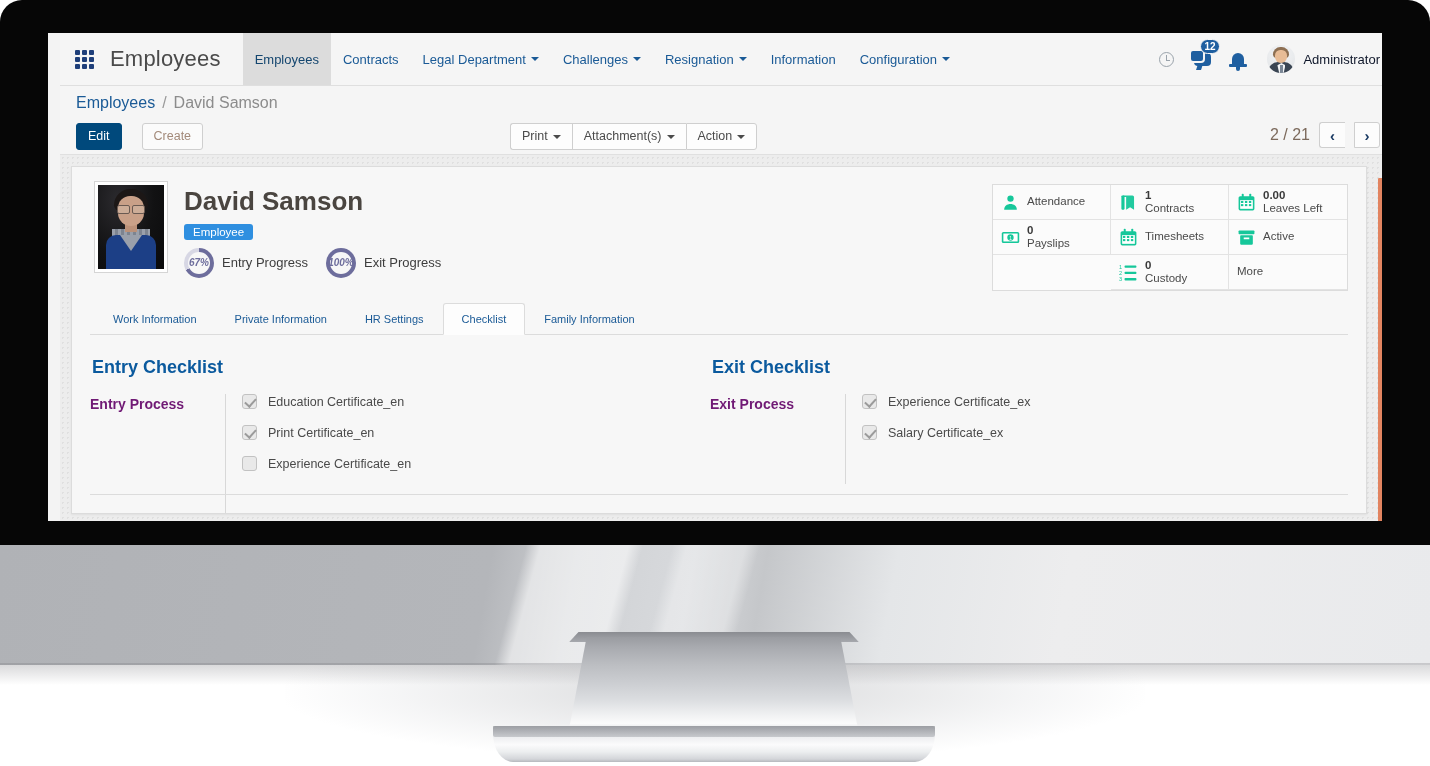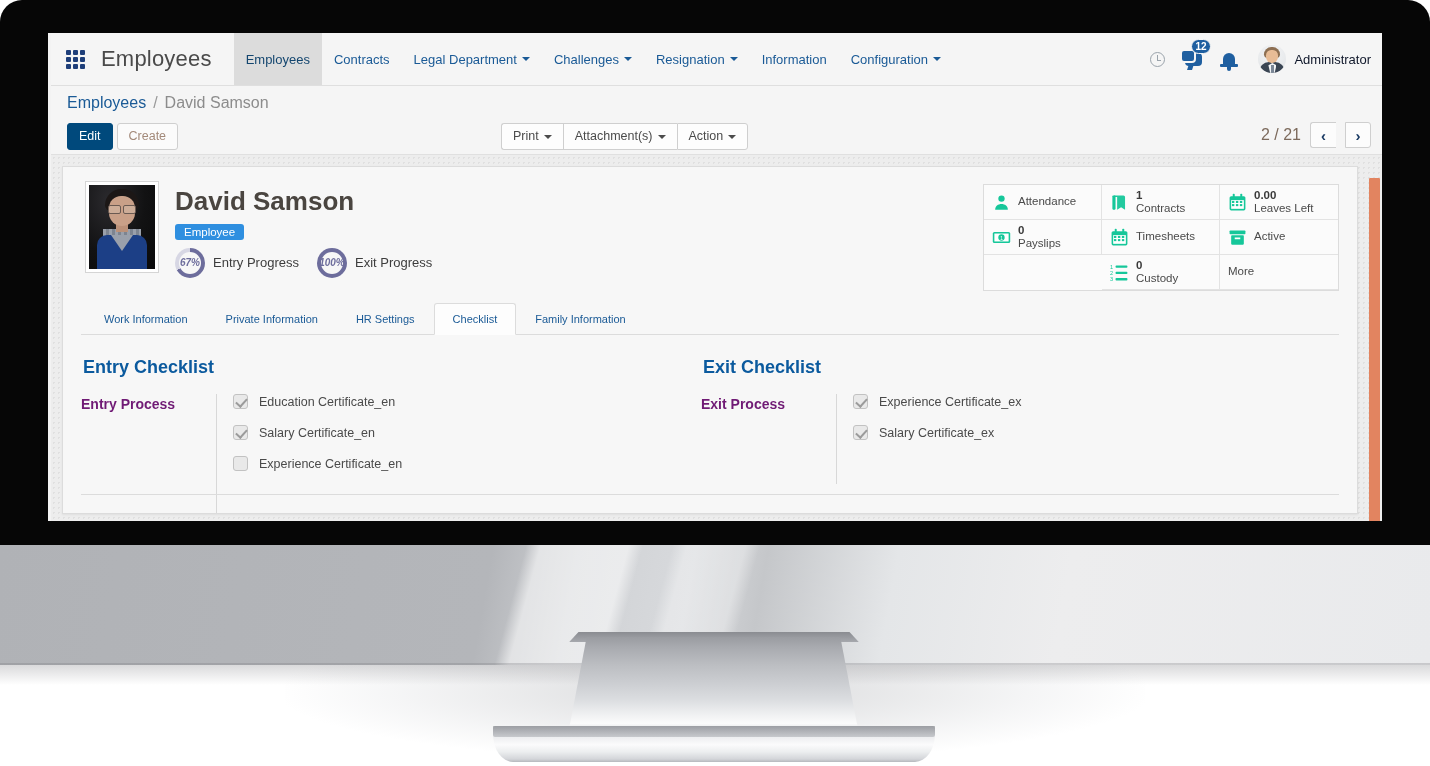--- a/index.html
+++ b/index.html
@@ -58,21 +58,21 @@
     background:linear-gradient(180deg,#bfc1c5 0%,#e9eaec 24%,#fbfbfc 52%,#eceeef 72%,#d3d5d9 92%,#b6b8bd 100%);
     border-radius:0 0 20px 20px / 0 0 28px 28px;
   }
   .base:before{
     content:"";position:absolute;left:0;top:0;width:100%;height:11px;
     background:linear-gradient(180deg,#9c9ea3,#c7c9cd);
     border-radius:2px;
   }
 
   
-  .screen { position:absolute; left:3px; top:0; width:1334px; height:488px; background:#f4f4f4; }
+  .screen { position:absolute; left:12px; top:0; width:1334px; height:488px; background:#f4f4f4; }
 
   
   .topnav{
     position:absolute;left:0;top:0;width:1334px;height:53px;
     background:#f5f5f5;border-bottom:1px solid #dfdfdf;
     display:flex;align-items:stretch;
   }
   .apps-btn{width:48px;display:flex;align-items:center;justify-content:center;cursor:pointer;}
   .grid-icon{display:grid;grid-template-columns:repeat(3,5px);grid-template-rows:repeat(3,5px);gap:2px;}
   .grid-icon i{background:#1f3f7a;display:block;width:5px;height:5px;border-radius:1px;}
@@ -122,21 +122,21 @@
   .crumb-sep{font-size:16px;color:#9a9a9a;margin:0 7px;}
   .crumb-cur{font-size:16px;color:#8c8c8c;}
 
   
   .ctrlbar{position:absolute;left:0;top:87px;width:1334px;height:35px;background:#f5f5f5;border-bottom:1px solid #e0e0e0;}
   .btn{
     font-size:12.5px;padding:5px 11px;border-radius:3px;border:1px solid #cfcfcf;
     background:#fbfbfb;color:#a38a7a;cursor:pointer;line-height:1.2;display:inline-flex;align-items:center;
   }
   .btn.primary{background:#00497c;border-color:#00497c;color:#fff;}
-  .btn-group{position:absolute;left:16px;top:3px;display:flex;gap:4px;}
+  .btn-group{position:absolute;left:16px;top:3px;display:flex;gap:20px;}
   .mid-group{position:absolute;left:450px;top:3px;display:flex;}
   .mid-group .btn{border-radius:0;border-right:none;color:#4b4b4b;background:#fdfdfd;}
   .mid-group .btn:first-child{border-radius:3px 0 0 3px;}
   .mid-group .btn:last-child{border-radius:0 3px 3px 0;border-right:1px solid #cfcfcf;}
   .mid-group .caret{border-top-color:#4b4b4b;}
   .pager{position:absolute;right:14px;top:2px;display:flex;align-items:center;gap:9px;}
   .pager-txt{font-size:16px;color:#7c6a5c;}
   .pg-btn{
     width:26px;height:26px;border:1px solid #cfcfcf;background:#fcfcfc;border-radius:3px;
     display:flex;align-items:center;justify-content:center;cursor:pointer;font-size:15px;color:#1a3a63;font-weight:bold;
@@ -533,21 +533,21 @@
                 <div class="cl-title">Entry Checklist</div>
                 <div class="cl-row">
                   <div class="cl-label">Entry Process</div>
                   <div class="cl-items">
                     <div class="chk-line">
                       <span class="chk on"></span>
                       <span class="chk-lbl">Education Certificate_en</span>
                     </div>
                     <div class="chk-line">
                       <span class="chk on"></span>
-                      <span class="chk-lbl">Salary Certificate_en</span>
+                      <span class="chk-lbl">Print Certificate_en</span>
                     </div>
                     <div class="chk-line">
                       <span class="chk"></span>
                       <span class="chk-lbl">Experience Certificate_en</span>
                     </div>
                   </div>
                 </div>
               </div>
 
               <div class="cl-col right">

